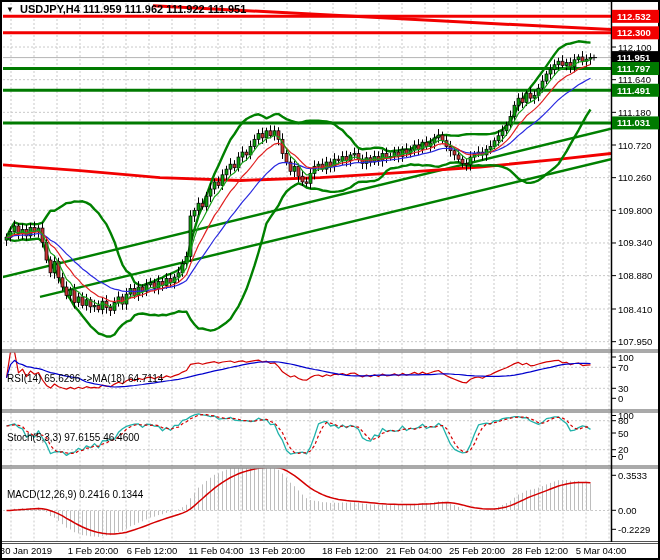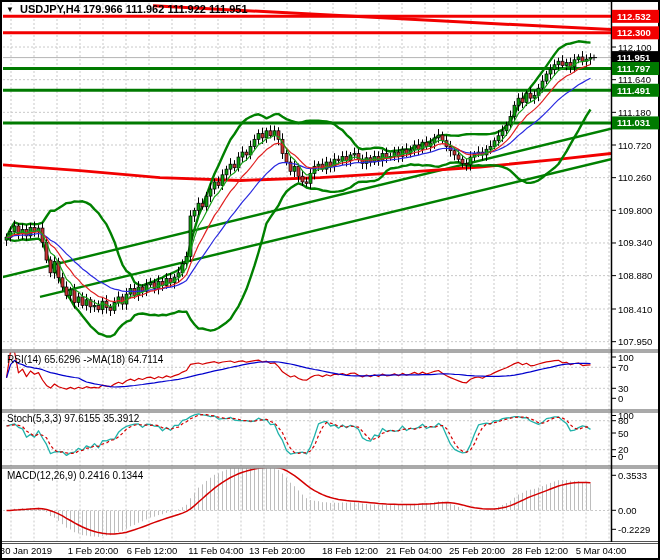--- a/index.html
+++ b/index.html
@@ -2,21 +2,21 @@
 <html><head>
 <meta charset="utf-8">
 <style>
   html,body{margin:0;padding:0;background:#fff;}
   #root{position:relative;width:660px;height:560px;background:#fff;overflow:hidden;
         font-family:"Liberation Sans",sans-serif;}
   #cv{position:absolute;left:0;top:0;}
   #title{position:absolute;left:6px;top:3px;font-size:11px;font-weight:bold;color:#000;
          white-space:nowrap;z-index:5;}
   #title .tri{font-size:8px;vertical-align:1px;margin-right:3px;}
-  .legend{position:absolute;left:7px;font-size:10px;color:#000;z-index:5;white-space:nowrap;}
+  .legend{position:absolute;left:7px;font-size:10px;color:#000;z-index:5;white-space:nowrap;margin-top:19px;}
   #lg-rsi{top:354px;}
   #lg-sto{top:413px;}
   #lg-mac{top:470px;}
   svg text{font-family:"Liberation Sans",sans-serif;}
 </style>
 </head>
 <body>
 
 <div id="root">
   <svg id="cv" width="660" height="560">
@@ -702,18 +702,18 @@
       <text x="277" y="554" font-size="9.5px" fill="#000000" text-anchor="middle">13 Feb 20:00</text>
       <text x="350" y="554" font-size="9.5px" fill="#000000" text-anchor="middle">18 Feb 12:00</text>
       <text x="414" y="554" font-size="9.5px" fill="#000000" text-anchor="middle">21 Feb 04:00</text>
       <text x="477" y="554" font-size="9.5px" fill="#000000" text-anchor="middle">25 Feb 20:00</text>
       <text x="540" y="554" font-size="9.5px" fill="#000000" text-anchor="middle">28 Feb 12:00</text>
       <text x="601" y="554" font-size="9.5px" fill="#000000" text-anchor="middle">5 Mar 04:00</text>
     </svg>
   <div id="title">
     <span class="tri">▼</span>
     <span>USDJPY,H4</span>
-    <span>179.966 111.962 111.922 111.951</span>
+    <span>111.959 111.962 111.922 111.951</span>
   </div>
   <div class="legend" id="lg-rsi">RSI(14) 65.6296  -&gt;MA(18) 64.7114</div>
-  <div class="legend" id="lg-sto">Stoch(5,3,3) 97.6155 35.3912</div>
+  <div class="legend" id="lg-sto">Stoch(5,3,3) 97.6155 46.4600</div>
   <div class="legend" id="lg-mac">MACD(12,26,9) 0.2416 0.1344</div>
 </div>
 
 </body></html>

